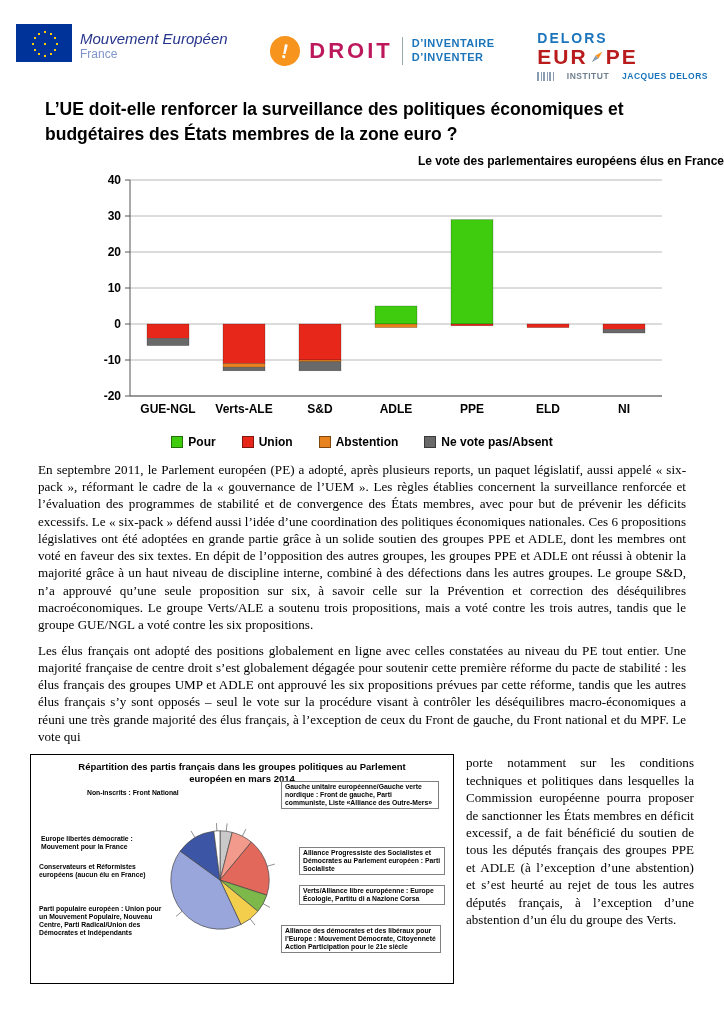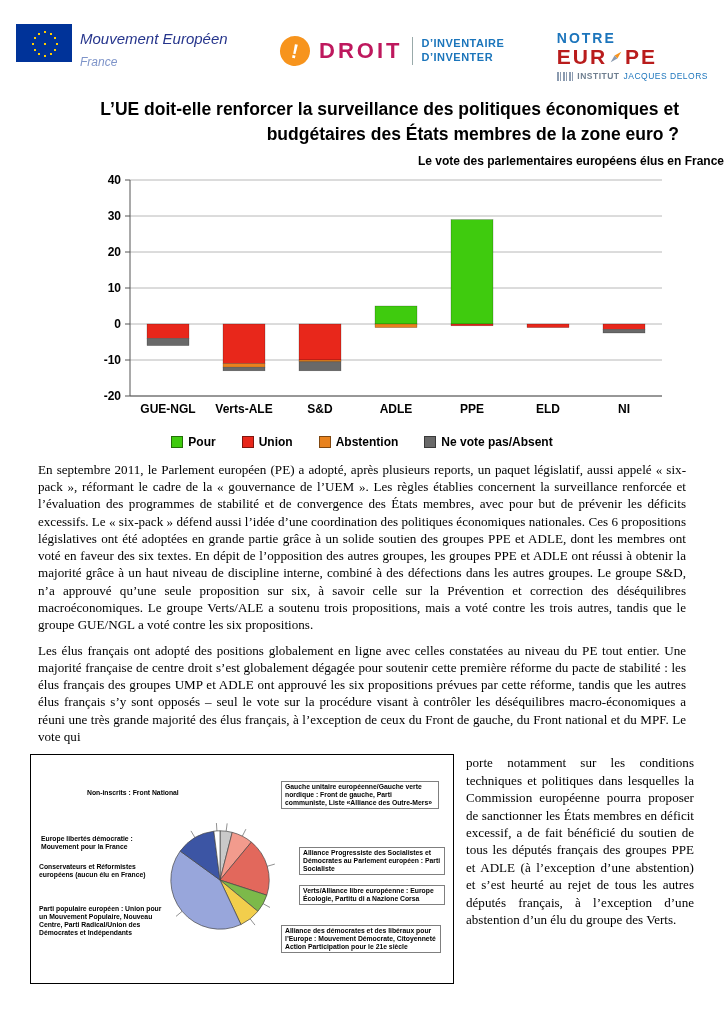--- a/index.html
+++ b/index.html
@@ -11,42 +11,42 @@
 
   
   .logos { display: flex; justify-content: space-between; align-items: flex-start; padding: 24px 16px 0 16px; }
   .logo-me { display: flex; gap: 8px; align-items: flex-start; }
   .eu-flag { width: 56px; height: 38px; background: #003399; position: relative; flex: 0 0 auto; }
   .eu-stars { position: absolute; left: 50%; top: 50%; width: 2px; height: 2px; background: #FFCC00;
     box-shadow: 0 -12px #FC0, 6px -10px #FC0, 10px -6px #FC0, 12px 0 #FC0, 10px 6px #FC0, 6px 10px #FC0,
                 0 12px #FC0, -6px 10px #FC0, -10px 6px #FC0, -12px 0 #FC0, -10px -6px #FC0, -6px -10px #FC0; }
   .me-text { font-family: "Liberation Sans", sans-serif; padding-top: 6px; }
   .me-name { color: #26358C; font-weight: normal; font-size: 15px; font-style: italic; }
-  .me-france { color: #7E94C9; font-size: 12px; font-style: italic; margin-top: 8px; }
+  .me-france { color: #7E94C9; font-size: 12px; margin-top: 0; }
 
   .logo-droit { display: flex; align-items: center; gap: 9px; padding-top: 12px; font-family: "Liberation Sans", sans-serif; }
   .droit-bang { width: 30px; height: 30px; border-radius: 50%; background: #F7941D; color: #fff;
     display: flex; align-items: center; justify-content: center; font-size: 20px; font-weight: bold; transform: rotate(12deg); }
   .droit-word { font-size: 22px; color: #be185d; letter-spacing: 3px; font-weight: bold; line-height: 1; }
   .droit-sub { font-size: 11px; color: #1B75BB; font-weight: bold; line-height: 1.25; border-left: 1px solid #9aa; padding-left: 9px; letter-spacing: .5px; }
 
   .logo-ne { font-family: "Liberation Sans", sans-serif; text-align: left; padding-top: 6px; }
   .ne-l1 { color: #1C75BC; font-weight: bold; font-size: 14px; letter-spacing: 2px; }
   .ne-l2 { color: #b91c1c; font-weight: bold; font-size: 21px; letter-spacing: 2px; line-height: 1.05; display: flex; align-items: center; }
   .ne-compass { margin: 0 1px; }
-  .ne-l3 { display: flex; align-items: center; gap: 4px; margin-top: 3px; font-size: 8.5px; letter-spacing: .5px; }
+  .ne-l3 { display: flex; align-items: center; gap: 13px; margin-top: 3px; font-size: 8.5px; letter-spacing: .5px; }
   .ne-bars { display: inline-flex; gap: 1.5px; align-items: center; }
   .ne-bars i { display: inline-block; width: 2px; height: 9px; background: #8b9bb0; }
   .ne-bars i:nth-child(2n) { width: 1px; }
   .ne-institut { color: #6F7F90; font-weight: bold; }
-  .ne-jd { color: #1C75BC; font-weight: normal; }
+  .ne-jd { color: #1C75BC; font-weight: bold; }
 
   
   .main-title { font-family: "Liberation Sans", sans-serif; font-weight: bold; font-size: 17.5px;
-    text-align: right; line-height: 1.45; width: 634px; margin: 16px auto 4px auto; }
+    text-align: left; line-height: 1.45; width: 634px; margin: 16px auto 4px auto; }
 
   
   .chart-title { font-family: "Liberation Sans", sans-serif; font-weight: bold; font-size: 12px; text-align: right; margin-top: 6px; }
   .bar-wrap { width: 624px; margin: 4px auto 0 auto; }
   .ax { font-family: "Liberation Sans", sans-serif; font-size: 12px; font-weight: bold; fill: #000; }
   .chart-note { font-family: "Liberation Sans", sans-serif; font-size: 8px; text-align: center; margin-top: 0px; }
   .legend { display: flex; justify-content: center; align-items: center; gap: 26px; margin-top: 9px;
     font-family: "Liberation Sans", sans-serif; font-size: 12px; font-weight: bold; }
   .lg-item { display: inline-flex; align-items: center; gap: 5px; }
   .sw { width: 12px; height: 12px; display: inline-block; border: 1px solid rgba(0,0,0,.45); }
@@ -90,21 +90,21 @@
     </div>
     <div class="logo-droit">
       <div class="droit-bang">!</div>
       <div class="droit-word">DROIT</div>
       <div class="droit-sub">
         <div>D’INVENTAIRE</div>
         <div>D’INVENTER</div>
       </div>
     </div>
     <div class="logo-ne">
-      <div class="ne-l1">NOTRE</div>
+      <div class="ne-l1">DELORS</div>
       <div class="ne-l2">
         <span>EUR</span>
         <svg class="ne-compass" width="16" height="16" viewBox="-9 -9 18 18">
           <polygon points="6,-6 1.6,1.6 -1.6,-1.6" fill="#F7941E"></polygon>
           <polygon points="-6,6 -1.6,-1.6 1.6,1.6" fill="#8b9bb0"></polygon>
         </svg>
         <span>PE</span>
       </div>
       <div class="ne-l3">
         <span class="ne-bars">
@@ -192,20 +192,21 @@
       </span>
     </div>
 
   <div class="body-text">
     <p>En septembre 2011, le Parlement européen (PE) a adopté, après plusieurs reports, un paquet législatif, aussi appelé « six-pack », réformant le cadre de la « gouvernance de l’UEM ». Les règles établies concernent la surveillance renforcée et l’évaluation des programmes de stabilité et de convergence des États membres, avec pour but de prévenir les déficits excessifs. Le « six-pack » défend aussi l’idée d’une coordination des politiques économiques nationales. Ces 6 propositions législatives ont été adoptées en grande partie grâce à un solide soutien des groupes PPE et ADLE, dont les membres ont voté en faveur des six textes. En dépit de l’opposition des autres groupes, les groupes PPE et ADLE ont réussi à obtenir la majorité grâce à un haut niveau de discipline interne, combiné à des défections dans les autres groupes. Le groupe S&amp;D, n’a approuvé qu’une seule proposition sur six, à savoir celle sur la Prévention et correction des déséquilibres macroéconomiques. Le groupe Verts/ALE a soutenu trois propositions, mais a voté contre les trois autres, tandis que le groupe GUE/NGL a voté contre les six propositions.</p>
     <p>Les élus français ont adopté des positions globalement en ligne avec celles constatées au niveau du PE tout entier. Une majorité française de centre droit s’est globalement dégagée pour soutenir cette première réforme du pacte de stabilité : les élus français des groupes UMP et ADLE ont approuvé les six propositions prévues par cette réforme, tandis que les autres élus français s’y sont opposés – seul le vote sur la procédure visant à contrôler les déséquilibres macro-économiques a réuni une très grande majorité des élus français, à l’exception de ceux du Front de gauche, du Front national et du MPF. Le vote qui</p>
   </div>
 
   <div class="bottom">
     <div class="pie-box">
+      <div class="pie-title">Répartition des partis français dans les groupes politiques au Parlement européen en mars 2014</div>
       <svg id="pie-svg" class="pie-svg" width="122" height="122" viewBox="-62 -62 124 124">
           <path d="M0,0 L0.00,-50.00 A50,50 0 0 1 12.43,-48.43 Z" fill="#C9C9C9" stroke="#444" stroke-width="0.7"></path>
           <line x1="6.27" y1="-49.61" x2="7.27" y2="-57.54" stroke="#444" stroke-width="0.6"></line>
           <path d="M0,0 L12.43,-48.43 A50,50 0 0 1 31.87,-38.53 Z" fill="#F29B8D" stroke="#444" stroke-width="0.7"></path>
           <line x1="22.70" y1="-44.55" x2="26.33" y2="-51.68" stroke="#444" stroke-width="0.6"></line>
           <path d="M0,0 L31.87,-38.53 A50,50 0 0 1 47.55,15.45 Z" fill="#E2685C" stroke="#444" stroke-width="0.7"></path>
           <line x1="48.01" y1="-13.95" x2="55.70" y2="-16.18" stroke="#444" stroke-width="0.6"></line>
           <path d="M0,0 L47.55,15.45 A50,50 0 0 1 38.53,31.87 Z" fill="#7CB94A" stroke="#444" stroke-width="0.7"></path>
           <line x1="43.82" y1="24.09" x2="50.83" y2="27.94" stroke="#444" stroke-width="0.6"></line>
           <path d="M0,0 L38.53,31.87 A50,50 0 0 1 21.29,45.24 Z" fill="#F2CE4C" stroke="#444" stroke-width="0.7"></path>

